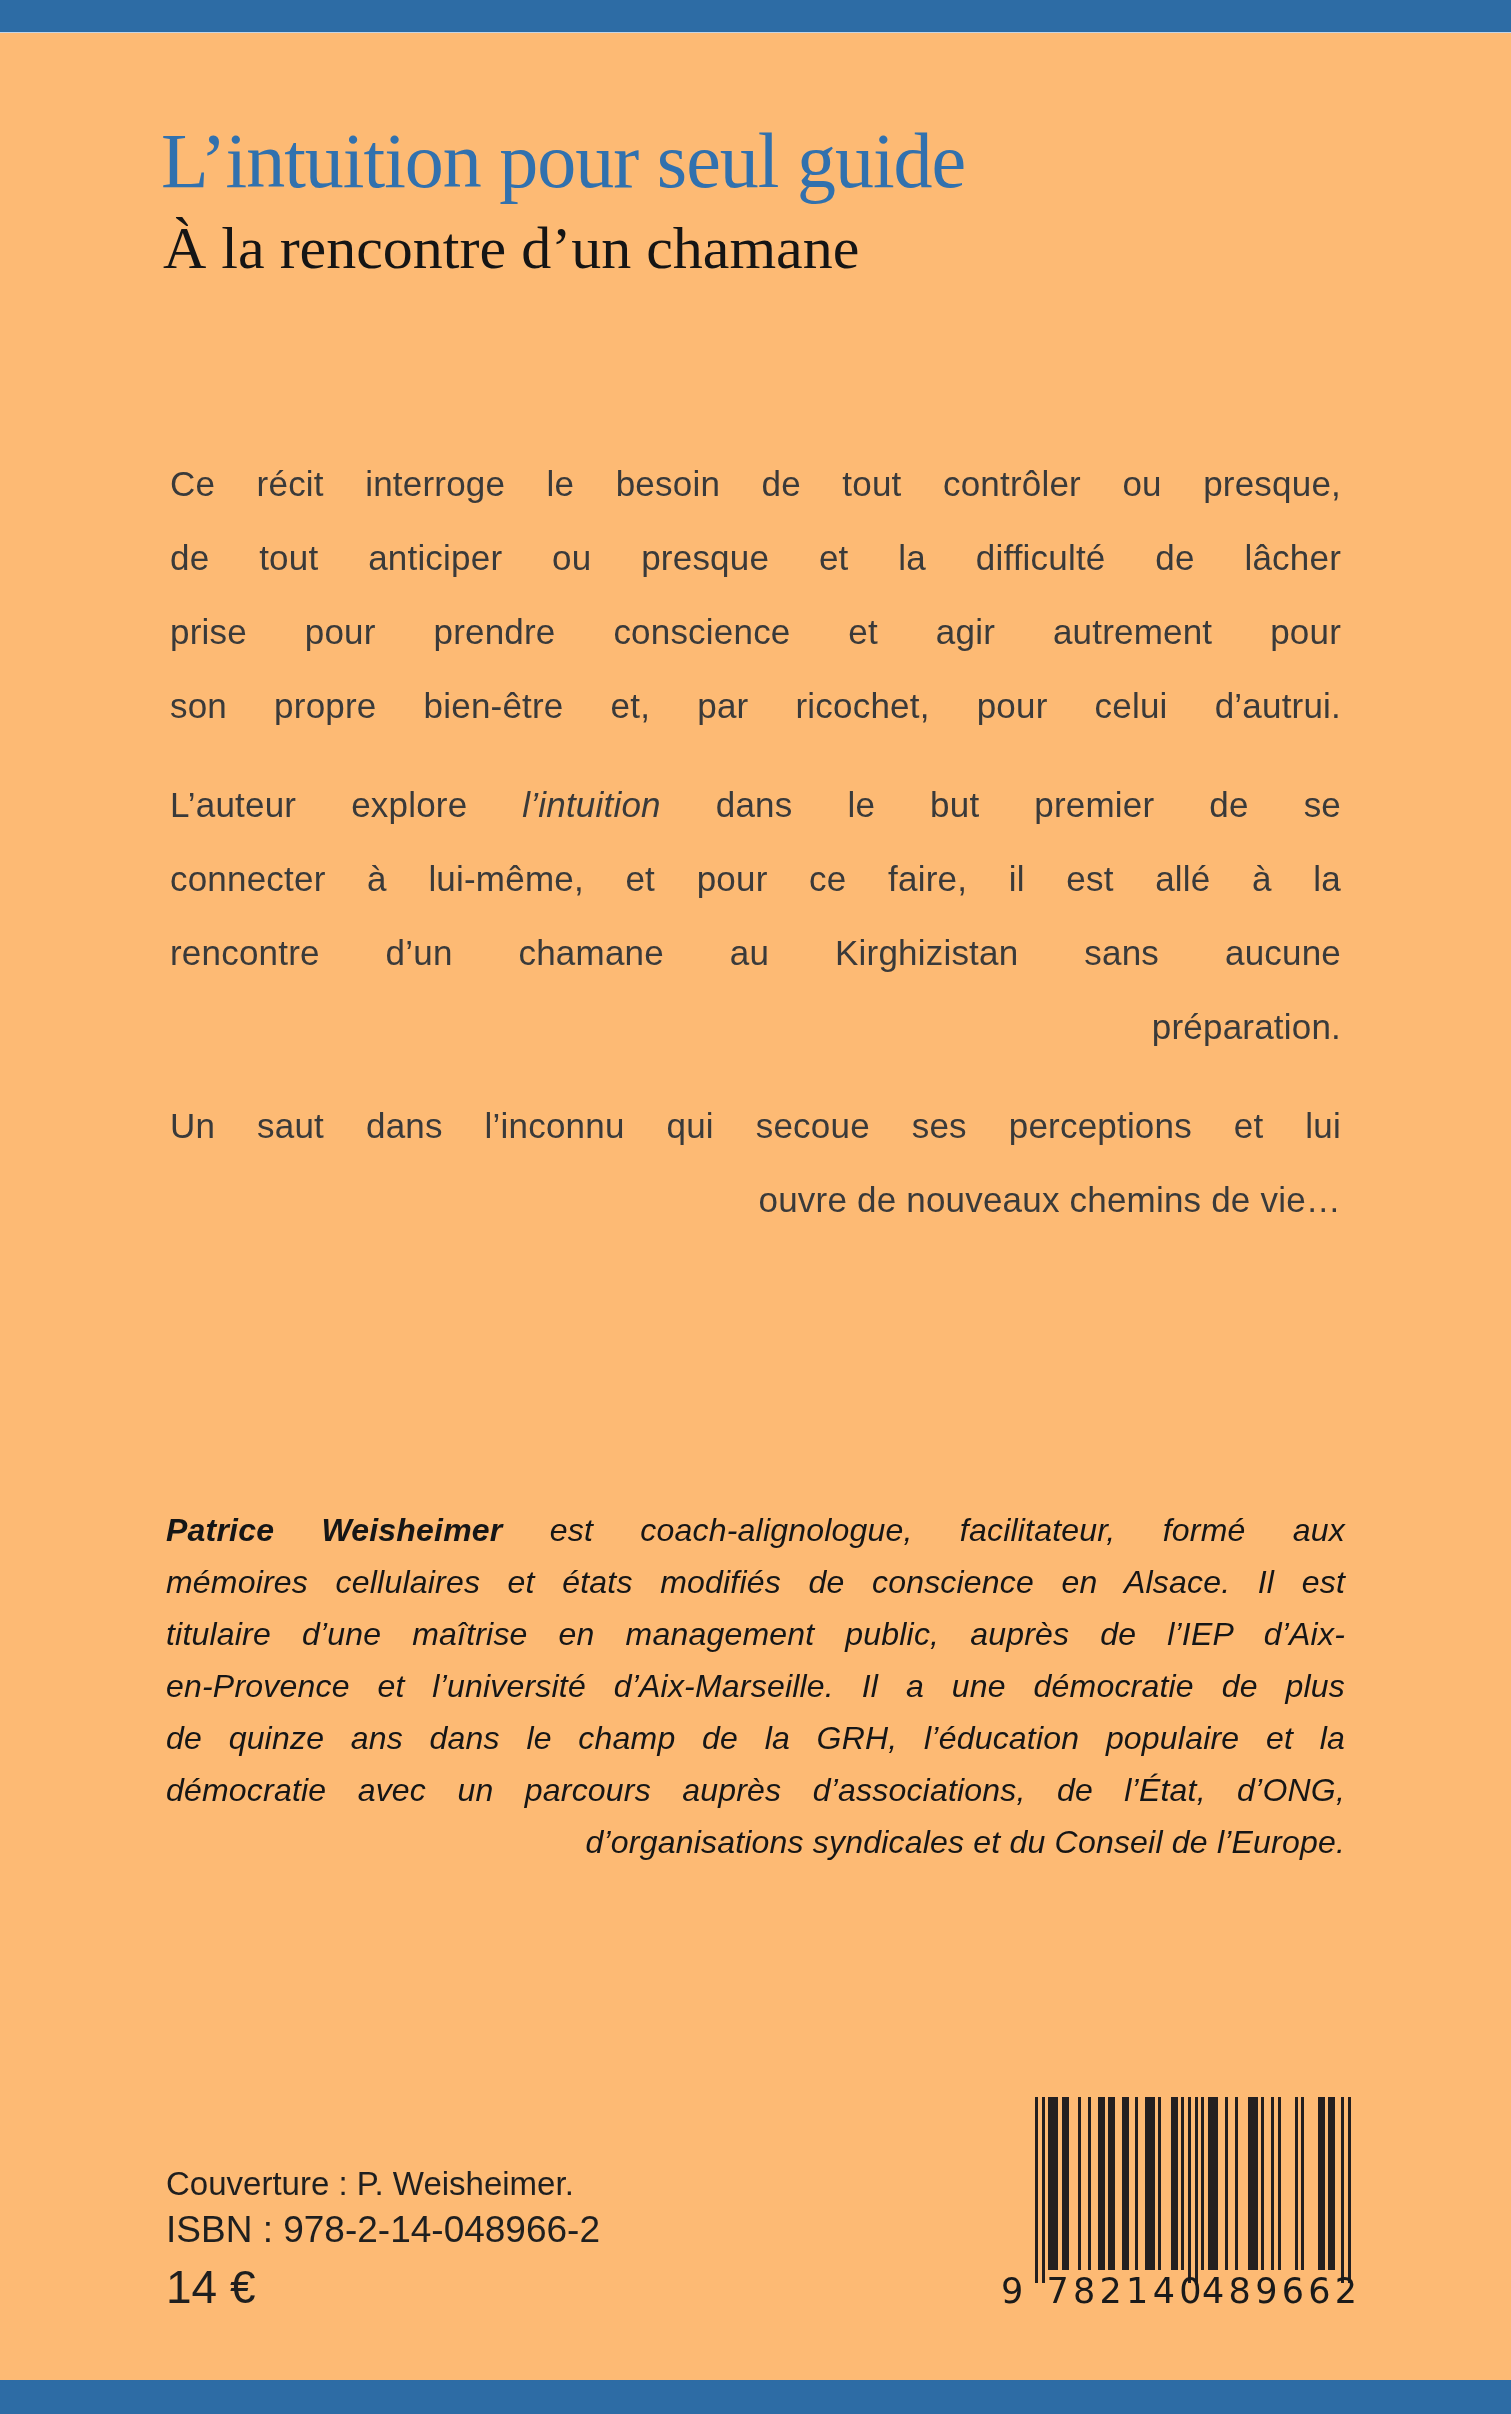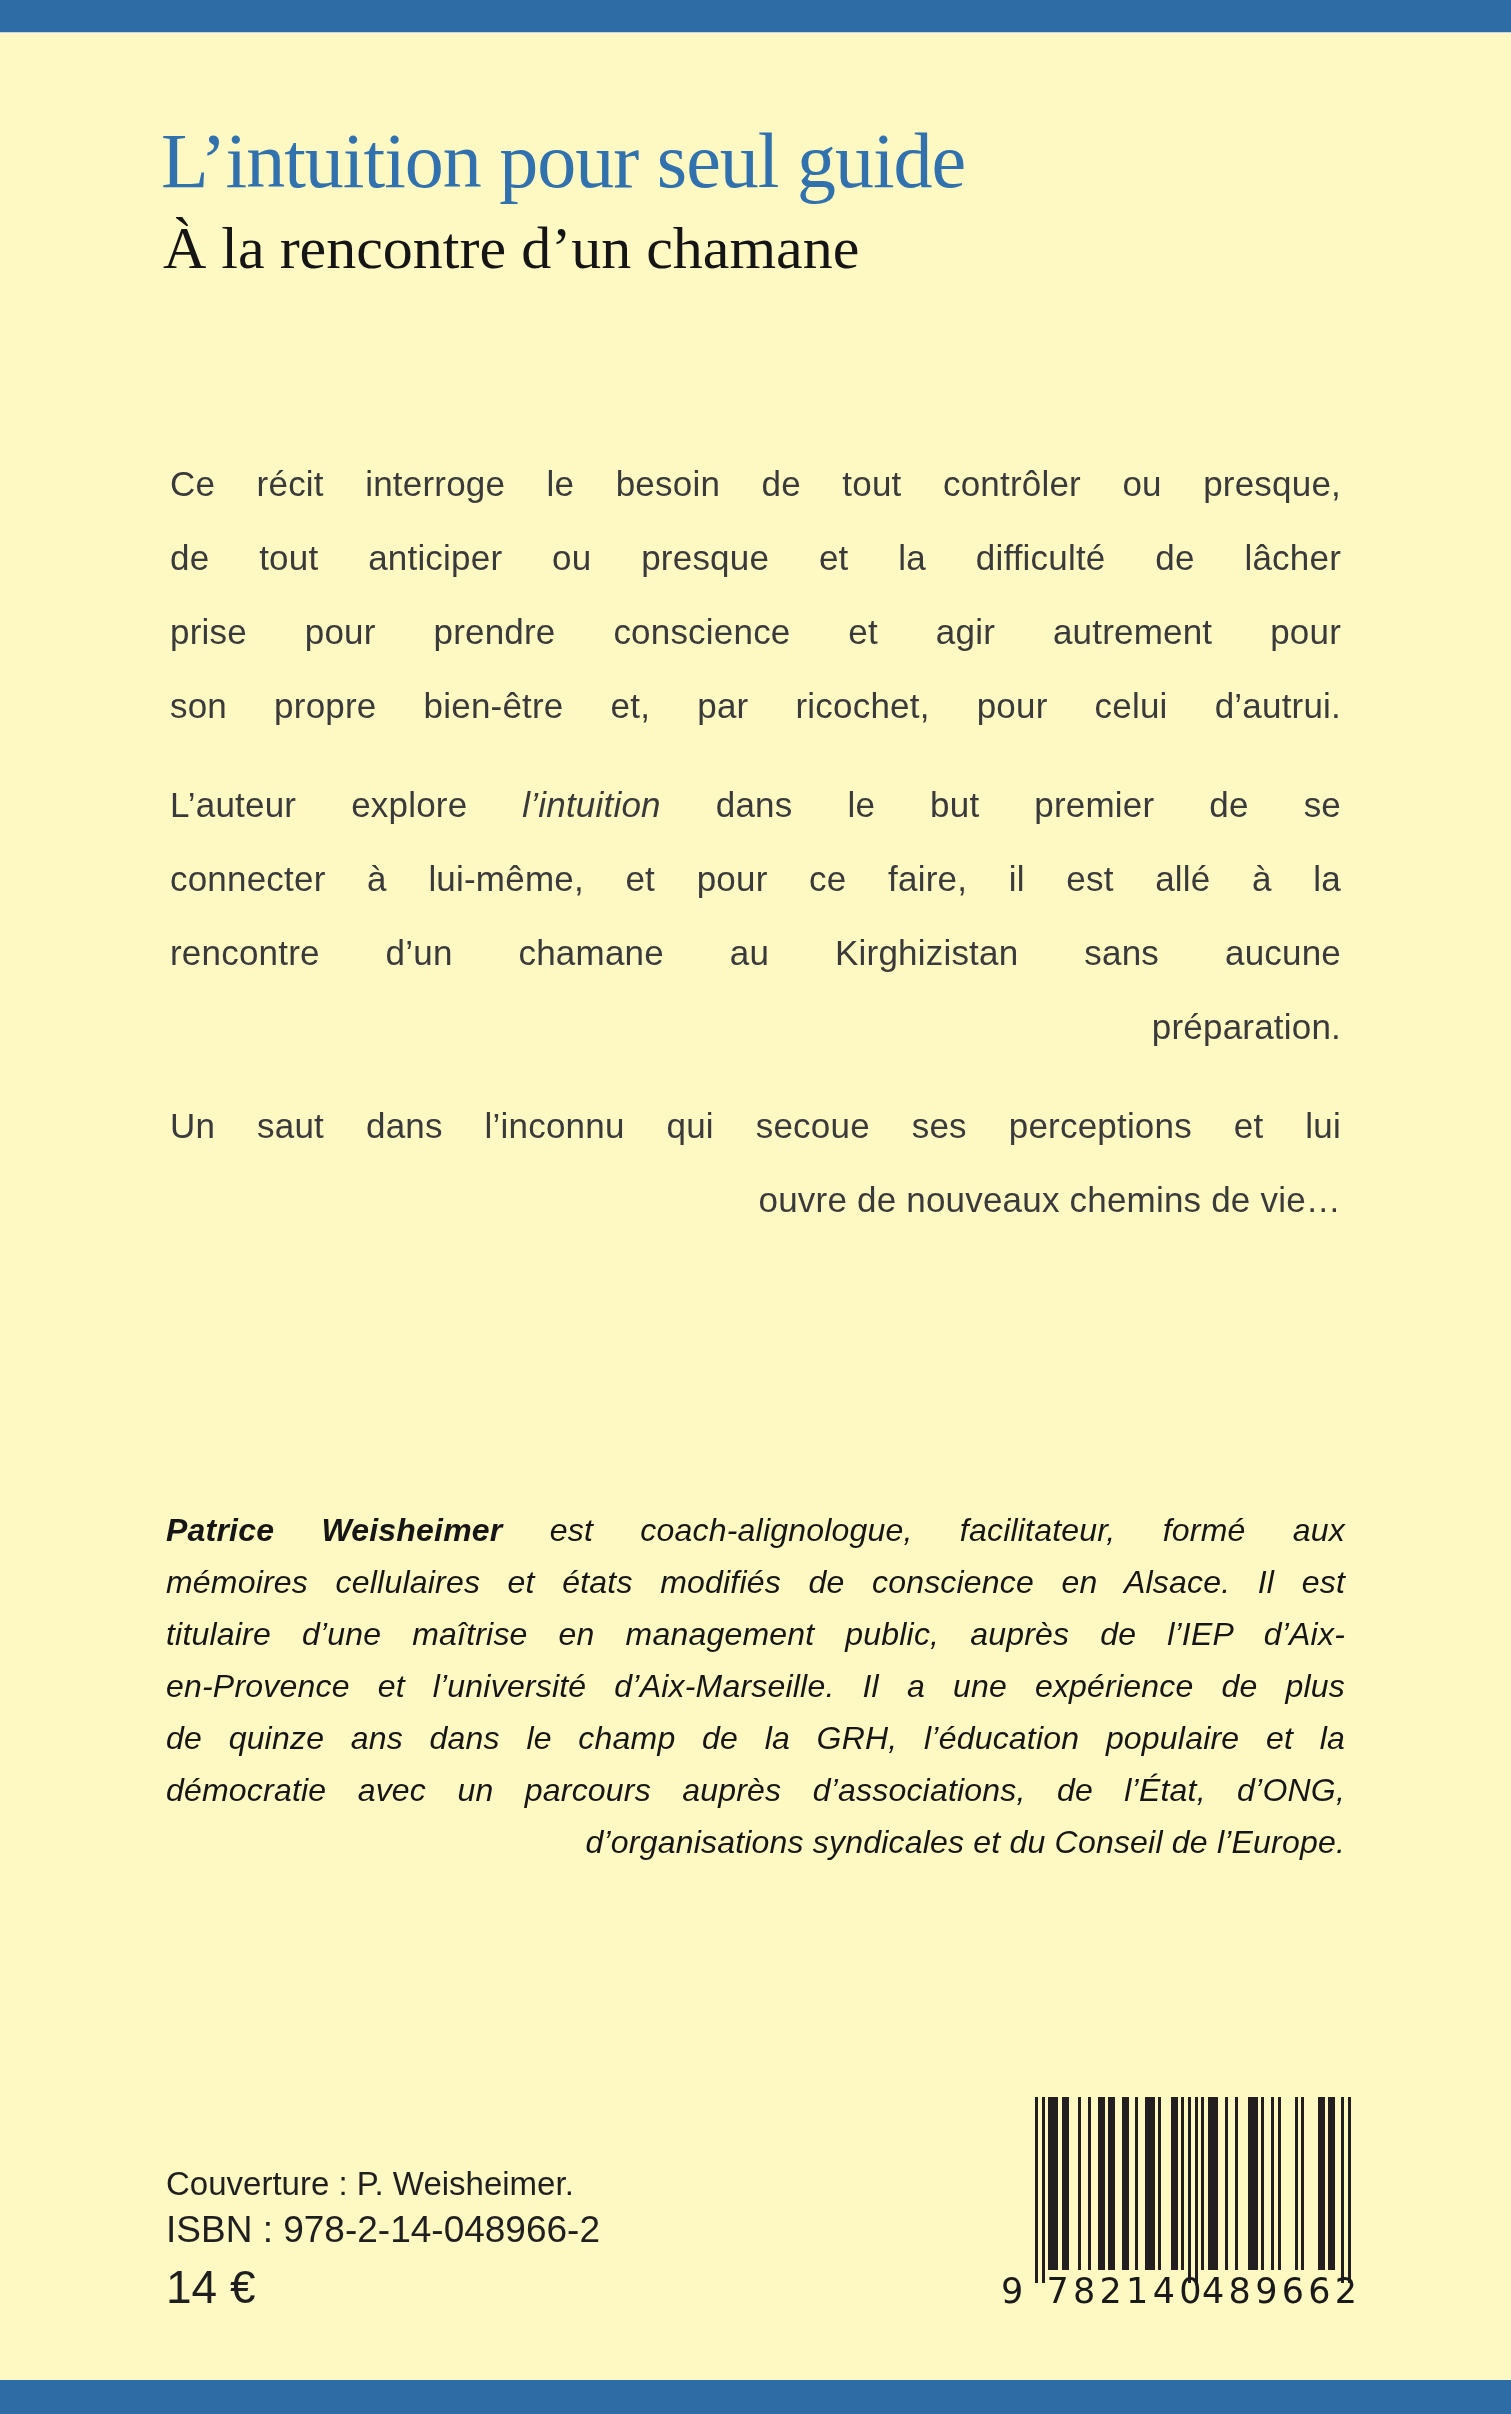--- a/index.html
+++ b/index.html
@@ -1,21 +1,21 @@
 <!DOCTYPE html>
 <html lang="fr" style="font-size:15px"><head>
 <meta charset="utf-8">
 <style>
   html, body { margin: 0; padding: 0; background: #ffffff; }
 
   .cover {
     position: relative;
     width: 1511px;
     height: 2415px;
-    background: #fef9c3;
+    background: #fdba74;
     overflow: hidden;
     font-family: "Liberation Sans", sans-serif;
   }
 
   
   .band { position: absolute; left: 0; width: 100%; background: #2d6ca5; }
   .band-top { top: 0; height: 32px; border-bottom: 1.9px solid #c6d6e8; }
   .band-bottom { top: 2380px; height: 35px; }
 
   
@@ -110,21 +110,21 @@
     <div class="para">
       <div class="jline">Un saut dans l’inconnu qui secoue ses perceptions et lui</div>
       <div class="lline">ouvre de nouveaux chemins de vie…</div>
     </div>
   </div>
 
   <div class="bio">
     <div class="jline"><b>Patrice Weisheimer</b> <span>est coach-alignologue, facilitateur, formé aux</span></div>
     <div class="jline">mémoires cellulaires et états modifiés de conscience en Alsace. Il est</div>
     <div class="jline">titulaire d’une maîtrise en management public, auprès de l’IEP d’Aix-</div>
-    <div class="jline">en-Provence et l’université d’Aix-Marseille. Il a une expérience de plus</div>
+    <div class="jline">en-Provence et l’université d’Aix-Marseille. Il a une démocratie de plus</div>
     <div class="jline">de quinze ans dans le champ de la GRH, l’éducation populaire et la</div>
     <div class="jline">démocratie avec un parcours auprès d’associations, de l’État, d’ONG,</div>
     <div class="lline">d’organisations syndicales et du Conseil de l’Europe.</div>
   </div>
 
   <div class="credit-cover">Couverture : P. Weisheimer.</div>
   <div class="credit-isbn">ISBN : 978-2-14-048966-2</div>
   <div class="credit-price">14 €</div>
 
   <div class="barcode">

